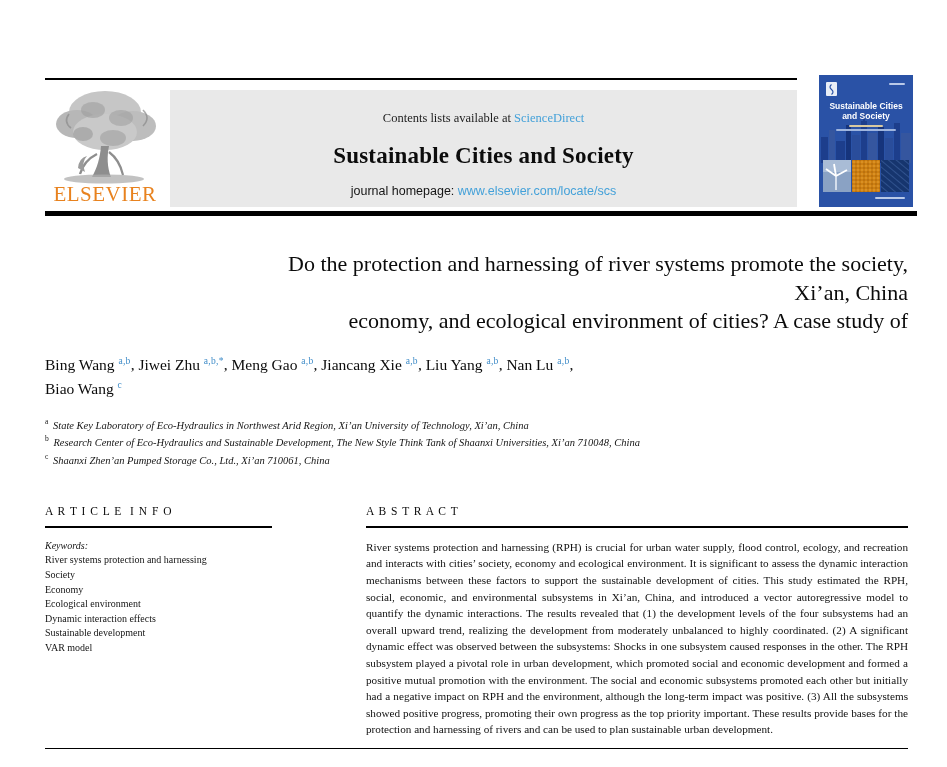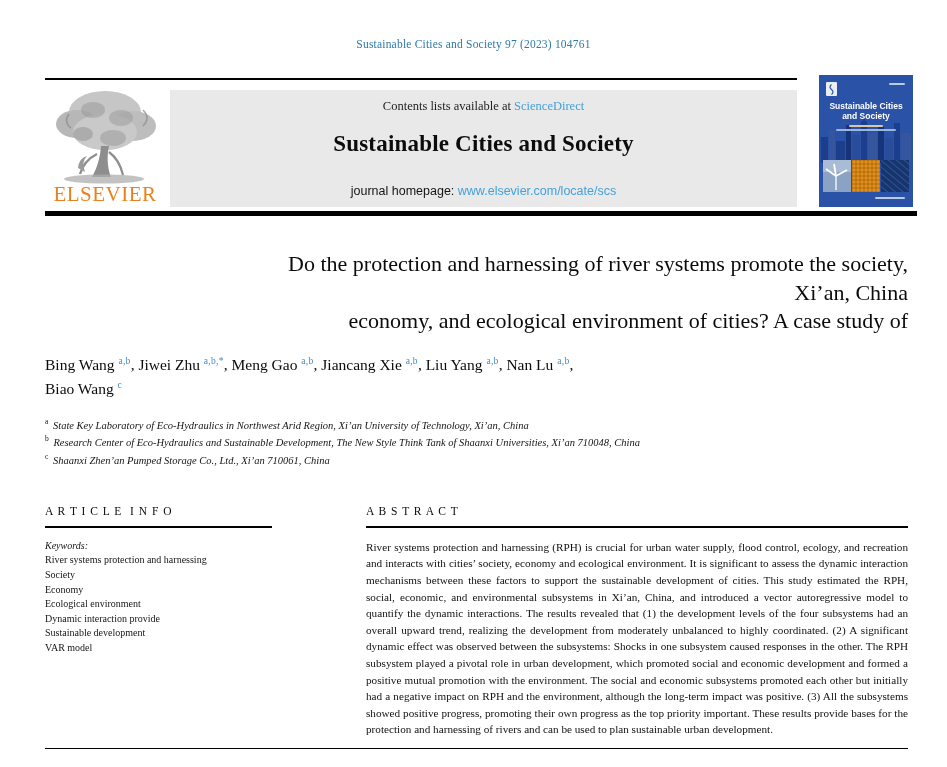--- a/index.html
+++ b/index.html
@@ -17,21 +17,21 @@
 
   
   .logo-block{position:absolute;left:45px;top:84px;width:120px;height:124px;text-align:center;}
   .logo-block svg{display:block;margin:0 auto;}
   .elsevier-word{font-family:"Liberation Serif",serif;font-size:21px;font-weight:400;
                  color:var(--orange,#e8821e);letter-spacing:.5px;line-height:20px;}
 
   
   .graybox{position:absolute;left:170px;top:90px;width:627px;height:117px;
            background:var(--gray,#e9e9e9);text-align:center;}
-  .contents-line{margin-top:9px;font-size:12.5px;color:#1c1c1c;}
+  .contents-line{margin-top:21px;font-size:12.5px;color:#1c1c1c;}
   .link{color:var(--link,#44a1d9);}
   .journal-title{margin-top:17px;font-size:23px;font-weight:600;color:#0c0c0c;letter-spacing:.2px;}
   .homepage-line{position:absolute;left:0;right:0;bottom:9px;
                  font-family:"Liberation Sans",sans-serif;font-size:12.5px;color:#141414;}
 
   
   .cover{position:absolute;left:819px;top:75px;width:94px;height:132px;
          background:var(--coverblue,#2a52a6);overflow:hidden;}
   .cover svg{position:absolute;left:0;top:0;}
   .cover-title{position:absolute;left:0;right:0;top:27px;text-align:center;z-index:3;
@@ -56,21 +56,20 @@
   .keywords{font-size:10px;line-height:14.6px;color:#141414;}
   .kw-label{font-style:italic;}
   .abstract-text{font-size:11.2px;line-height:16.6px;text-align:justify;color:#101010;}
   .rule-bottom{height:1.5px;background:#000;margin-top:10px;}
 </style>
 </head>
 <body>
 
 <div class="page">
 
-  <div class="citation">Sustainable Cities and Society 97 (2023) 104761</div>
 
   <div class="rule rule-top"></div>
 
   <div class="logo-block">
     <svg width="116" height="100" viewBox="0 0 116 100">
       <ellipse cx="58" cy="28" rx="36" ry="21" fill="#c6c6c6"></ellipse>
       <ellipse cx="30" cy="40" rx="21" ry="14" fill="#b7b7b7"></ellipse>
       <ellipse cx="86" cy="42" rx="23" ry="15" fill="#bdbdbd"></ellipse>
       <ellipse cx="58" cy="48" rx="32" ry="18" fill="#c9c9c9"></ellipse>
       <ellipse cx="46" cy="26" rx="12" ry="8" fill="#9a9a9a" opacity=".55"></ellipse>
@@ -176,21 +175,21 @@
       <div class="col-left">
         <div class="sec-heading">A R T I C L E  I N F O</div>
         <div class="sec-rule"></div>
         <div class="keywords">
           <div class="kw-label">Keywords:</div>
           <div>
               <div>River systems protection and harnessing</div>
               <div>Society</div>
               <div>Economy</div>
               <div>Ecological environment</div>
-              <div>Dynamic interaction provide</div>
+              <div>Dynamic interaction effects</div>
               <div>Sustainable development</div>
               <div>VAR model</div>
             </div>
         </div>
       </div>
       <div class="col-gap"></div>
       <div class="col-right">
         <div class="sec-heading">A B S T R A C T</div>
         <div class="sec-rule"></div>
         <div class="abstract-text">River systems protection and harnessing (RPH) is crucial for urban water supply, flood control, ecology, and recreation and interacts with cities’ society, economy and ecological environment. It is significant to assess the dynamic interaction mechanisms between these factors to support the sustainable development of cities. This study estimated the RPH, social, economic, and environmental subsystems in Xi’an, China, and introduced a vector autoregressive model to quantify the dynamic interactions. The results revealed that (1) the development levels of the four subsystems had an overall upward trend, realizing the development from moderately unbalanced to highly coordinated. (2) A significant dynamic effect was observed between the subsystems: Shocks in one subsystem caused responses in the other. The RPH subsystem played a pivotal role in urban development, which promoted social and economic development and formed a positive mutual promotion with the environment. The social and economic subsystems promoted each other but initially had a negative impact on RPH and the environment, although the long-term impact was positive. (3) All the subsystems showed positive progress, promoting their own progress as the top priority important. These results provide bases for the protection and harnessing of rivers and can be used to plan sustainable urban development.</div>

